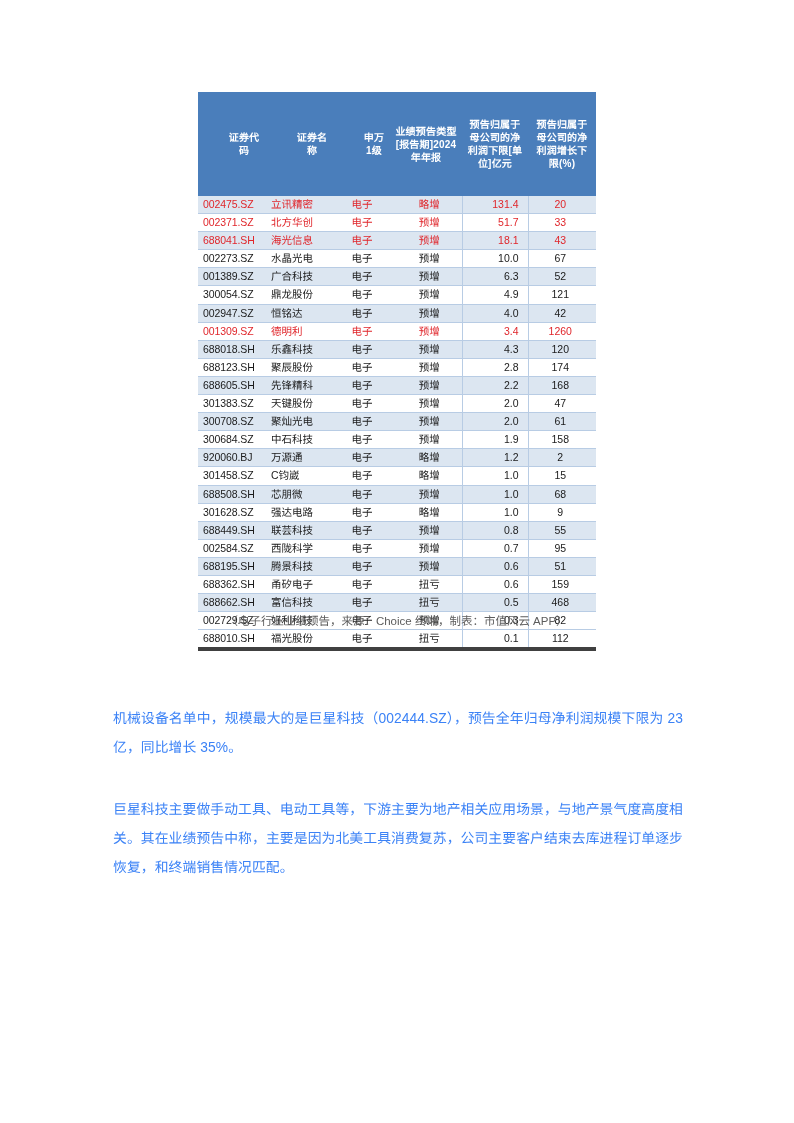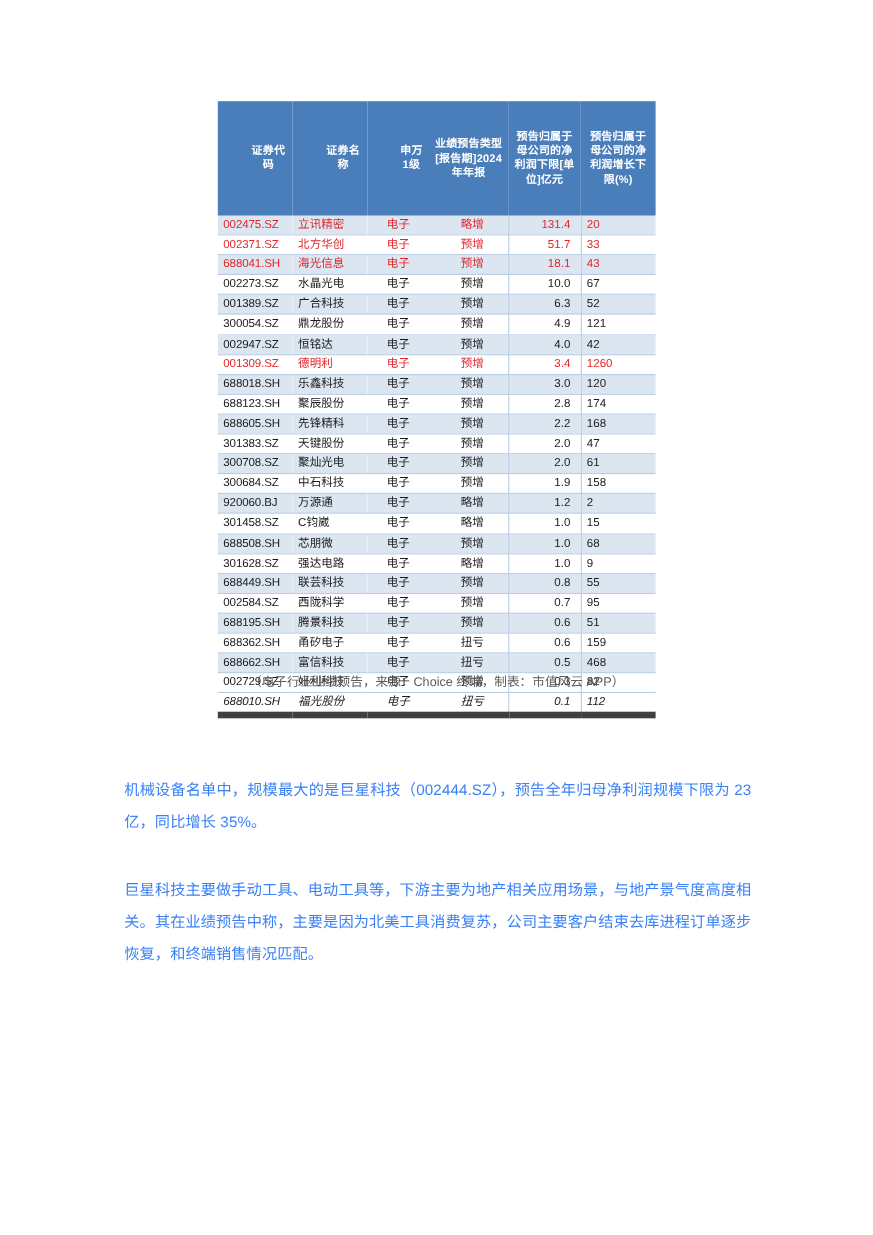--- a/index.html
+++ b/index.html
@@ -79,25 +79,25 @@
   }
   tbody tr.band td {
     background: #dce6f1;
   }
 
   td.code   { text-align: left;  letter-spacing: -0.1px; }
   td.name   { text-align: left;  }
   td.ind    { text-align: center;  }
   td.type   { text-align: center;  padding-left: 12px; border-right: 1px solid #b8cce4; }
   td.profit { text-align: right; border-right: 1px solid #b8cce4; padding-right: 9px; }
-  td.growth { text-align: left; padding-right: 9px; }
+  td.growth { text-align: center; padding-right: 9px; }
 
   tbody tr.hl td { color: #e0262b; font-weight: normal; }
 
-  tbody tr:last-child td { border-bottom: 6px solid #404040; font-style: italic; }
+  tbody tr:last-child td { border-bottom: 4px solid #404040; }
 
   
   .tbl-caption {
     position: absolute;
     left: 198px;
     top: 612px;
     width: 398px;
     text-align: center;
     font-size: 11.5px;
     color: #5c5c5c;
@@ -208,21 +208,21 @@
           <td class="ind">电子</td>
           <td class="type">预增</td>
           <td class="profit">3.4</td>
           <td class="growth">1260</td>
         </tr>
         <tr class="band">
           <td class="code">688018.SH</td>
           <td class="name">乐鑫科技</td>
           <td class="ind">电子</td>
           <td class="type">预增</td>
-          <td class="profit">3.0</td>
+          <td class="profit">4.3</td>
           <td class="growth">120</td>
         </tr>
         <tr>
           <td class="code">688123.SH</td>
           <td class="name">聚辰股份</td>
           <td class="ind">电子</td>
           <td class="type">预增</td>
           <td class="profit">2.8</td>
           <td class="growth">174</td>
         </tr>

